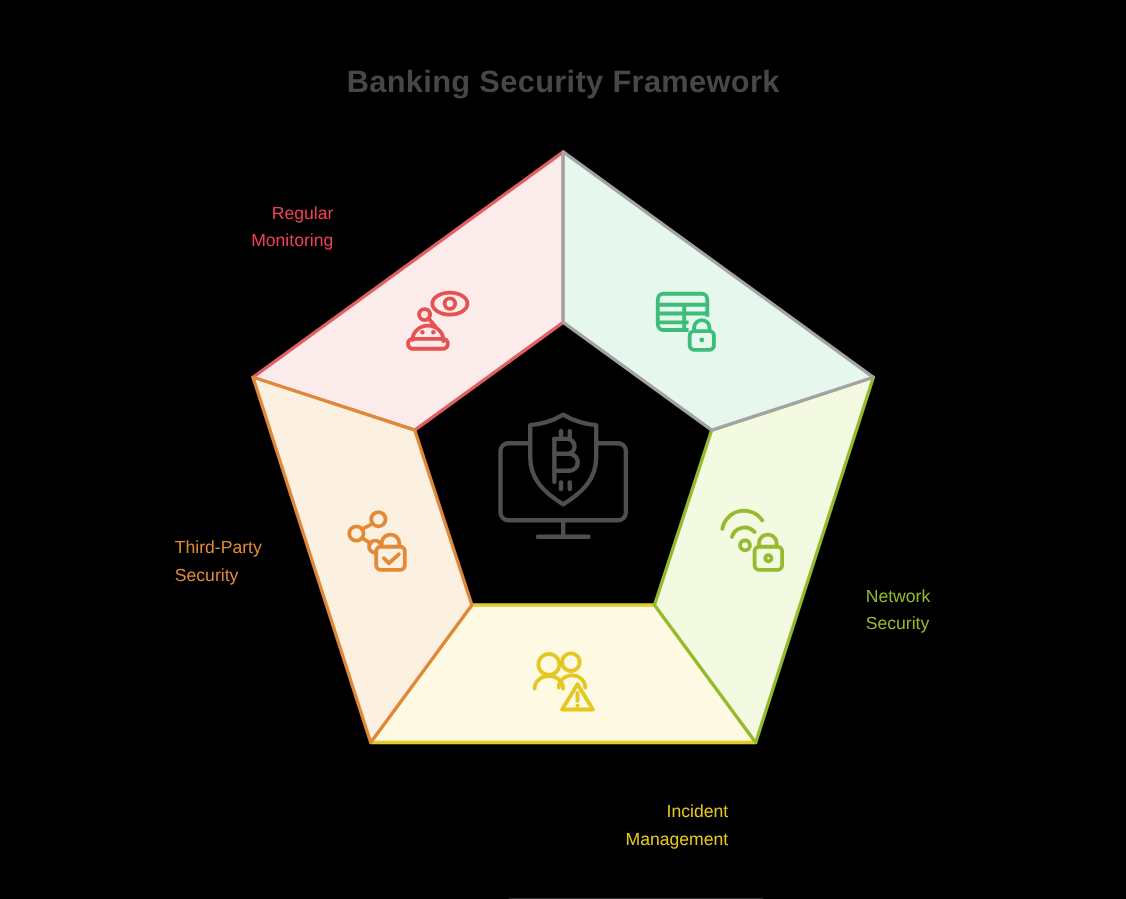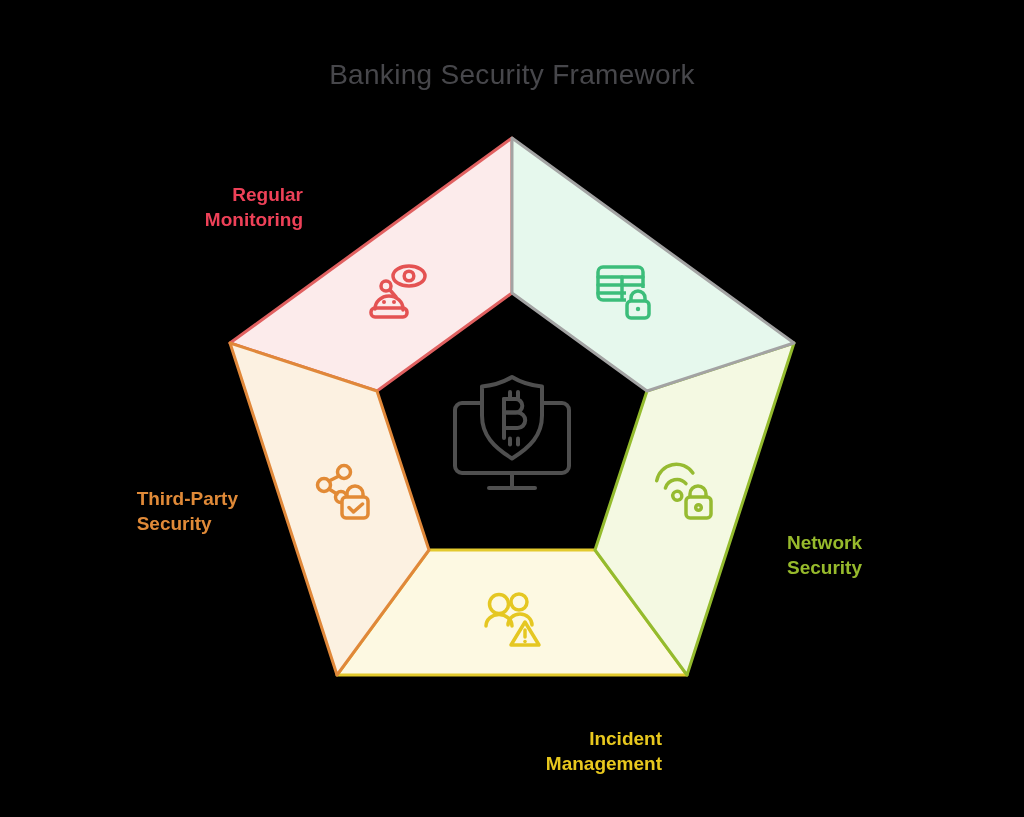--- a/index.html
+++ b/index.html
@@ -2,25 +2,25 @@
 <html><head>
 <meta charset="utf-8">
 <style>
   html,body{margin:0;padding:0;}
   .stage{
     position:relative;width:1024px;height:817px;overflow:hidden;
     font-family:"Liberation Sans", sans-serif;
   }
   .title{
     position:absolute;top:59px;left:0;width:100%;text-align:center;
-    font-size:28px;font-weight:normal;letter-spacing:.3px;
+    font-size:28px;font-weight:bold;letter-spacing:.3px;
   }
   .diagram-svg{position:absolute;top:0;left:0;}
   .label{
-    position:absolute;font-size:19px;font-weight:bold;line-height:25px;
+    position:absolute;font-size:16px;font-weight:normal;line-height:25px;
     white-space:pre-line;
   }
   .label-regular{top:182px;right:721px;text-align:right;}
   .label-access{top:203px;left:722px;}
   .label-network{top:486px;left:787px;margin-top:44px;}
   .label-incident{top:726px;left:362px;width:300px;text-align:right;}
   .label-third{top:486px;right:786px;text-align:left;}
 </style>
 </head>
 <body>

